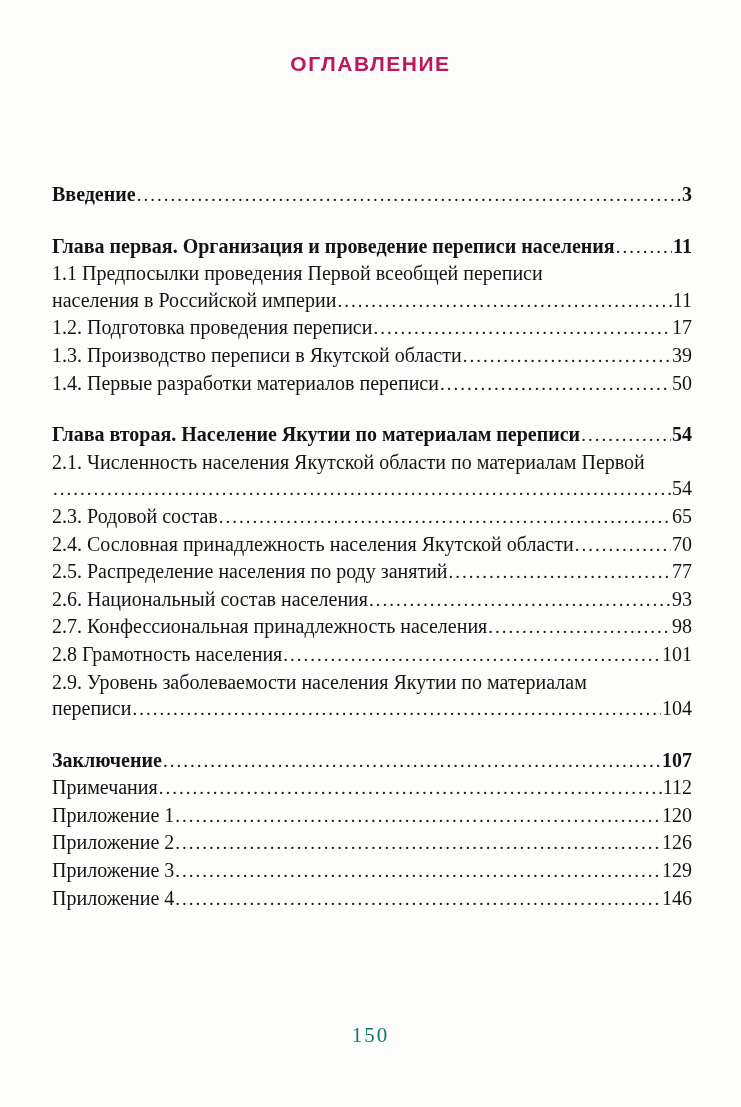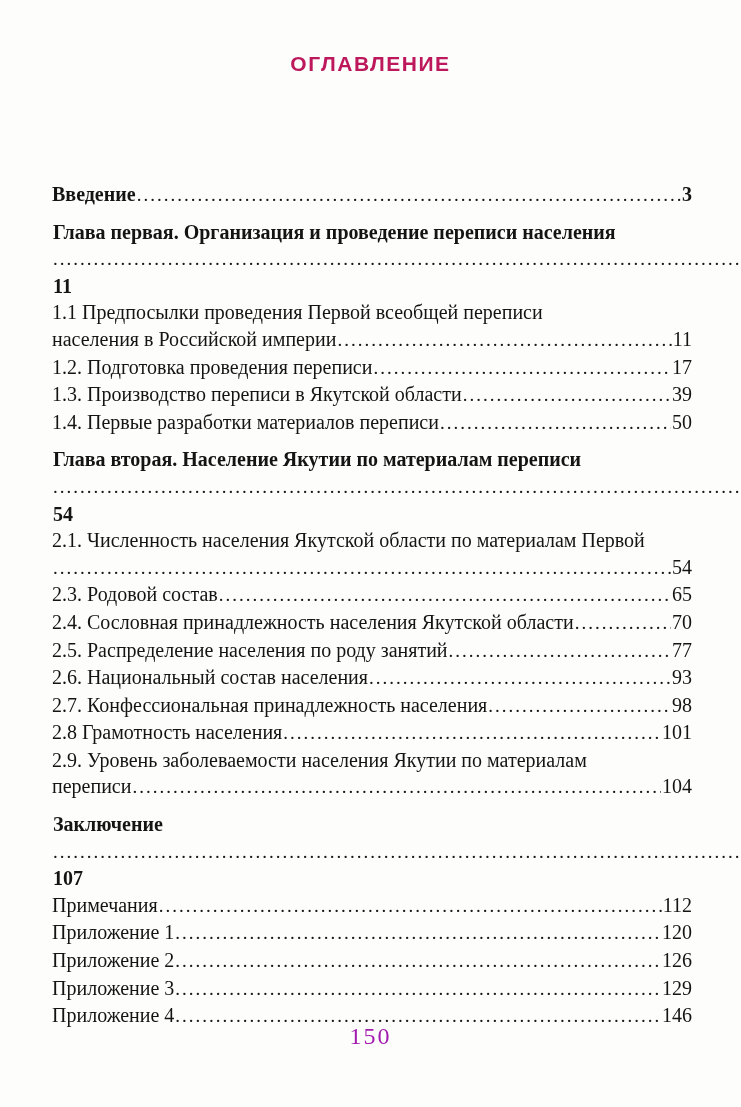--- a/index.html
+++ b/index.html
@@ -35,21 +35,21 @@
     left: 52px;
     width: 640px;
   }
   .row {
     display: flex;
     align-items: baseline;
     line-height: 26.6px;
     font-size: 20px;
     white-space: nowrap;
   }
-  .row.gap { margin-top: 10px; flex-direction: column; }
+  .row.gap { margin-top: 24px; }
   .row .txt { flex: 0 0 auto; font-family: Liberation Serif, serif; }
   .row.bold .txt, .row.bold .pg { font-weight: 700; }
   .dots {
     flex: 1 1 auto;
     overflow: hidden;
     white-space: nowrap;
     min-width: 6px;
     margin: 0 1px;
   }
   .dots::after {
@@ -59,23 +59,23 @@
     font-weight: 400;
     color: #1a1a1a;
   }
   .pg { flex: 0 0 auto; }
   .page-footer {
     position: absolute;
     top: 1023px;
     left: 0;
     width: 100%;
     text-align: center;
-    font-size: 24px;
+    font-size: 21px;
     letter-spacing: 2px;
-    color: #a21caf;
+    color: #0f766e;
   }
 </style>
 </head>
 <body>
 
 <div class="page">
   <div class="doc-title">ОГЛАВЛЕНИЕ</div>
 
   <div class="toc" id="toc">
       <div class="row bold">

